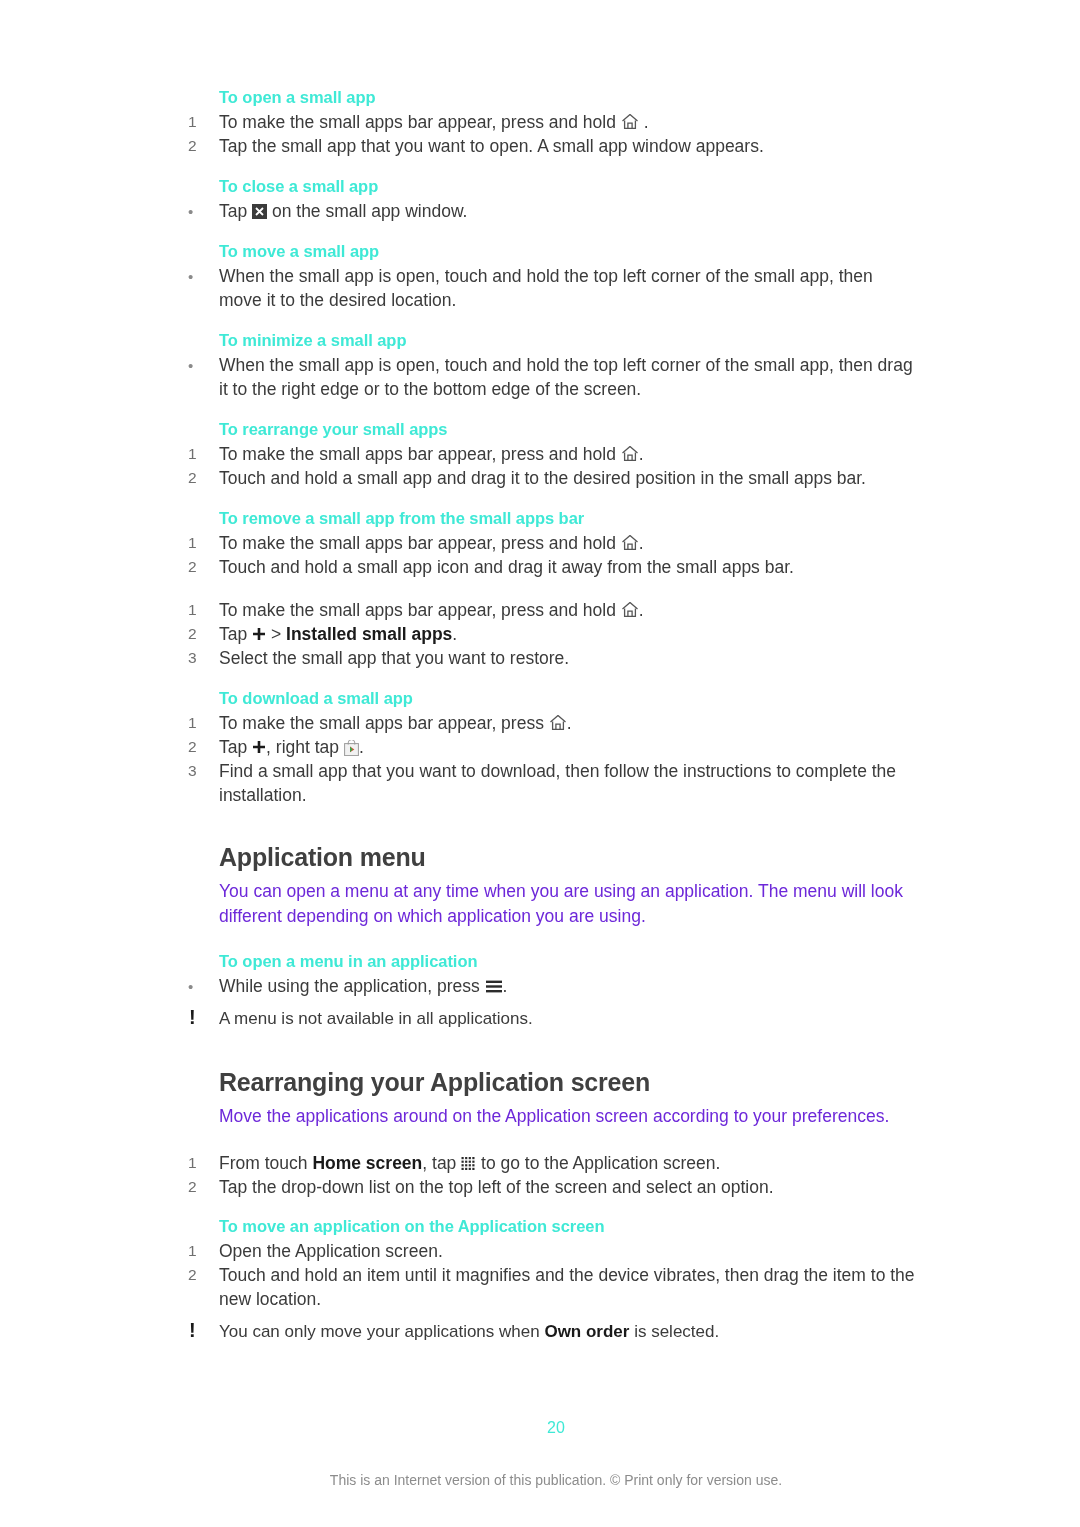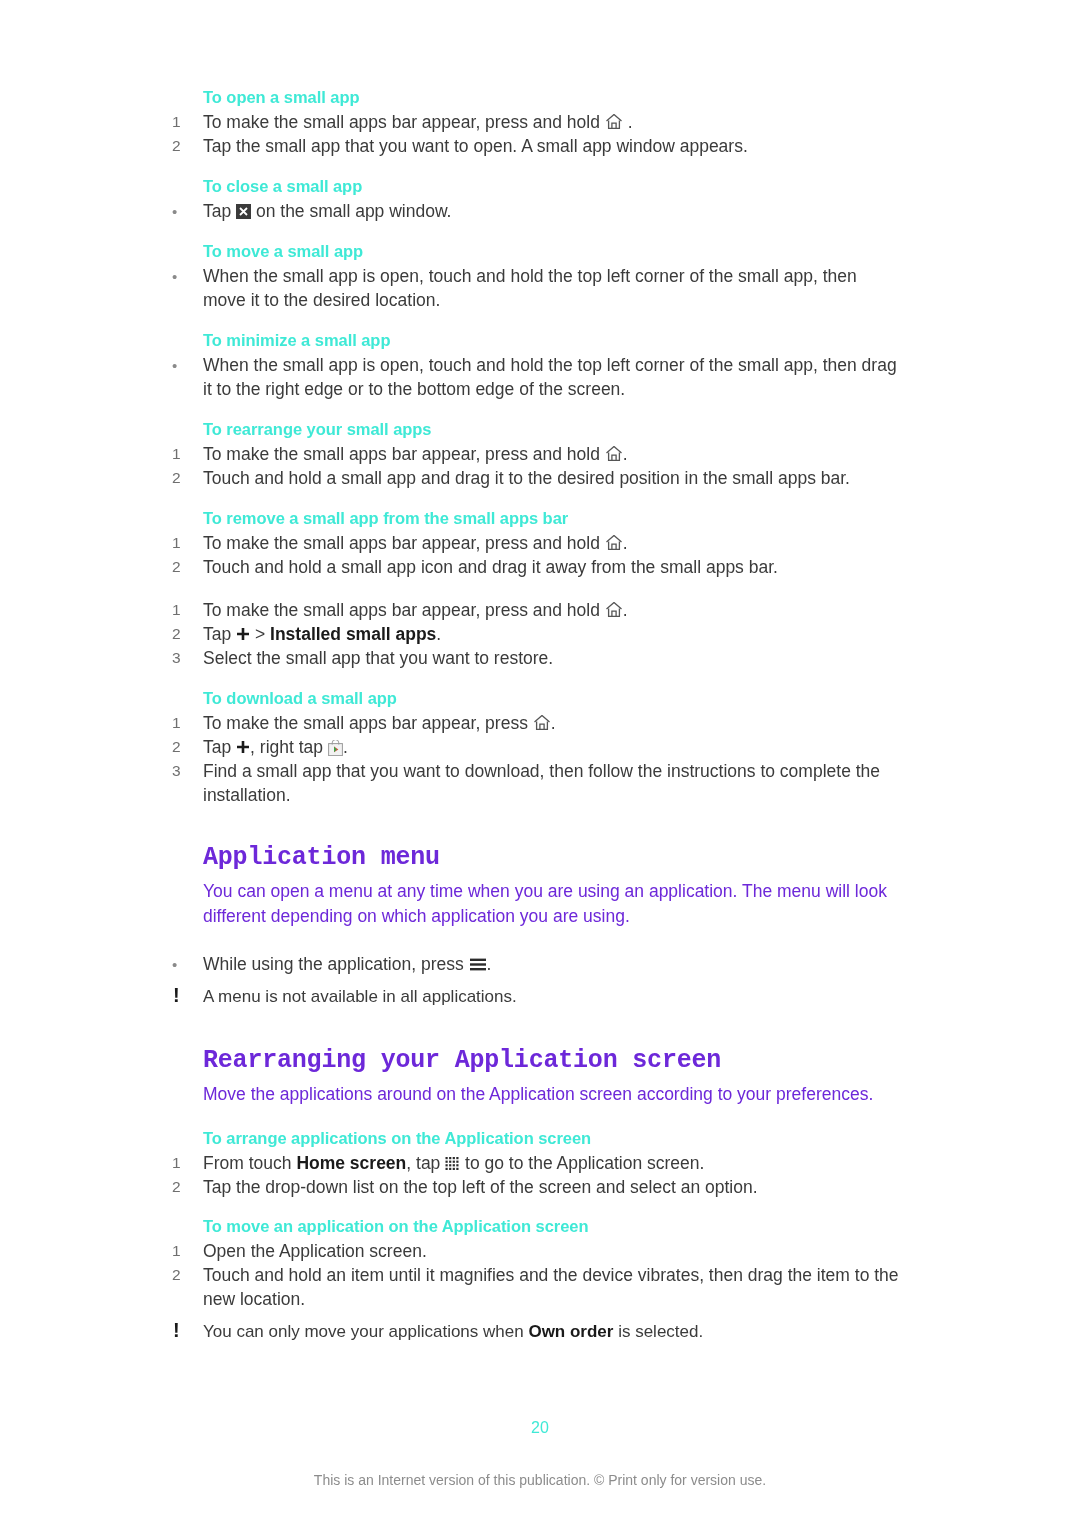--- a/index.html
+++ b/index.html
@@ -10,41 +10,40 @@
   body {
     width: 1080px;
     height: 1527px;
     font-family: "Liberation Sans", sans-serif;
     color: #231f20;
     position: relative;
     overflow: hidden;
   }
   .page {
     position: absolute;
-    left: 0;
+    left: 16px;
     top: 0;
     width: 916px;
     height: 1527px;
     padding-left: 40px;
   }
   .content {
     position: absolute;
     left: 172px;
     top: 88px;
     width: 730px;
   }
 
   
   h1.section-title {
     font-size: 25px;
     font-weight: bold;
-    color: #6d28d9;
+    color: #404040;
     margin: 0 0 7px 31px;
     letter-spacing: -0.2px;
-    font-family: Liberation Mono, monospace;
   }
   .section-intro {
     font-size: 17.5px;
     line-height: 25px;
     color: #6d28d9;
     margin: 0 0 10px 31px;
     max-width: 700px;
   }
   h2.task-title {
     font-size: 16.5px;
@@ -283,20 +282,21 @@
           <span>Find a small app that you want to download, then follow the instructions to complete the installation.</span>
         </li>
       </ol>
     </div>
 
     <div style="height:17px"></div>
     <div class="block">
       <h1 class="section-title">Application menu</h1>
       <p class="section-intro">You can open a menu at any time when you are using an application. The menu will look different depending on which application you are using.</p>
       <div style="height:13px"></div>
+      <h2 class="task-title">To open a menu in an application</h2>
       <ul class="steps">
         <li class="step">
           <span class="marker bullet">•</span>
           <span>While using the application, press </span><span class="ic ic-menu"><svg viewBox="0 0 18 15">
                 <rect x="1" y="1.6" width="16" height="2.4" fill="#2b2b2b"></rect>
                 <rect x="1" y="6.3" width="16" height="2.4" fill="#2b2b2b"></rect>
                 <rect x="1" y="11" width="16" height="2.4" fill="#2b2b2b"></rect>
               </svg></span><span>.</span>
         </li>
       </ul>
@@ -305,21 +305,20 @@
         <span>A menu is not available in all applications.</span>
       </div>
     </div>
 
     <div style="height:18px"></div>
     <div class="block">
       <h1 class="section-title">Rearranging your Application screen</h1>
       <p class="section-intro">Move the applications around on the Application screen according to your preferences.</p>
       <div style="height:12px"></div>
 
-      <h2 class="task-title">To arrange applications on the Application screen</h2>
       <ol class="steps">
         <li class="step">
           <span class="marker">1</span>
           <span>From touch </span><b>Home screen</b><span>, tap </span><span class="ic ic-grid"><svg viewBox="0 0 15 15">
                 <g fill="#2b2b2b">
                   <rect x="0.5" y="1" width="2.2" height="2.2"></rect>
                   <rect x="4.1" y="1" width="2.2" height="2.2"></rect>
                   <rect x="7.7" y="1" width="2.2" height="2.2"></rect>
                   <rect x="11.3" y="1" width="2.2" height="2.2"></rect>
                   <rect x="0.5" y="4.6" width="2.2" height="2.2"></rect>

